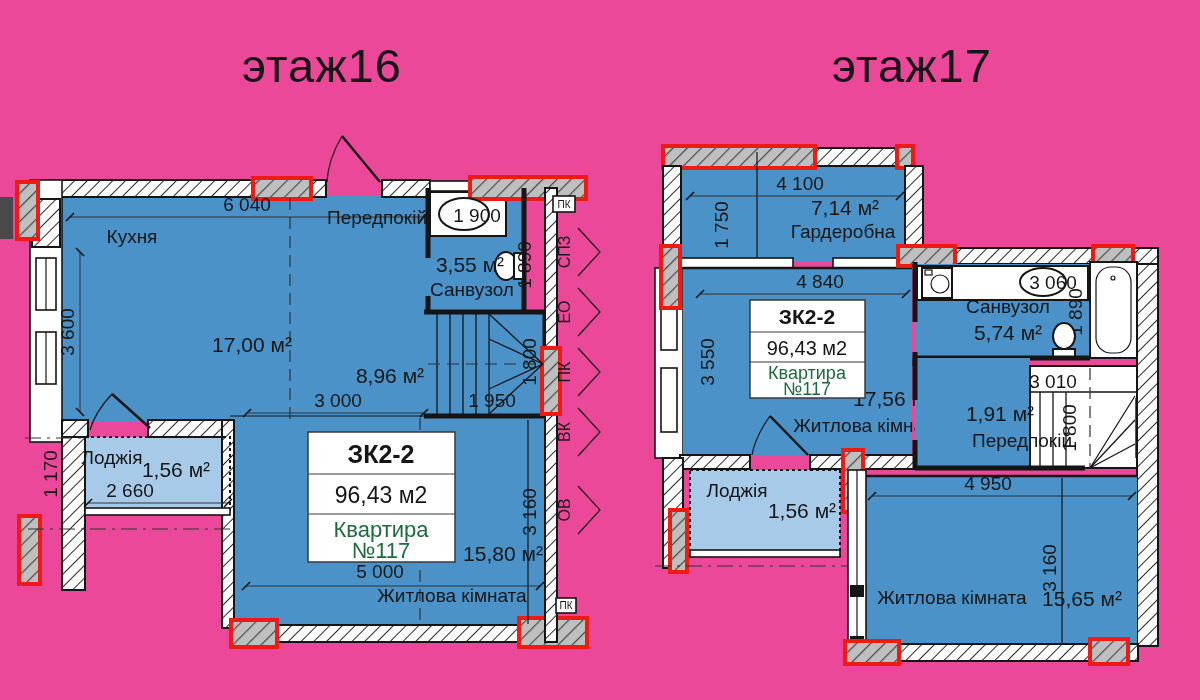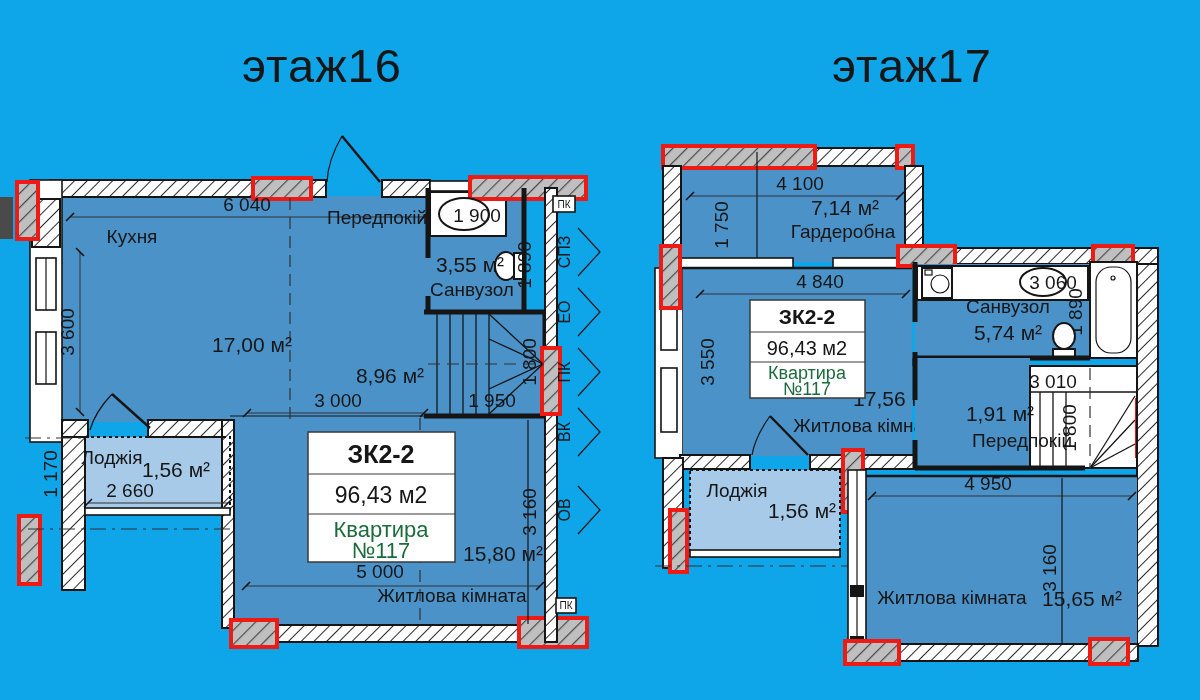--- a/index.html
+++ b/index.html
@@ -1,16 +1,16 @@
 <!DOCTYPE html>
 <html><head>
 <meta charset="utf-8">
 <style>
   html,body{margin:0;padding:0;background:#ffffff;}
-  .canvas{width:1200px;height:700px;position:relative;background:#0ea5e9;overflow:hidden;}
+  .canvas{width:1200px;height:700px;position:relative;background:#ec4899;overflow:hidden;}
   svg text{font-family:"Liberation Sans","DejaVu Sans",sans-serif;fill:#161616;}
   .t-title{font-size:47px;letter-spacing:1px;}
   .t-dim{font-size:19px;}
   .t-room{font-size:19px;}
   .t-area{font-size:21px;}
   .t-shaft{font-size:16px;}
   .t-shaft-s{font-size:10px;}
   .t-type{font-size:25px;font-weight:bold;}
   .t-total{font-size:23px;}
   .t-apt{font-size:22px;fill:#1d6b3c;}

